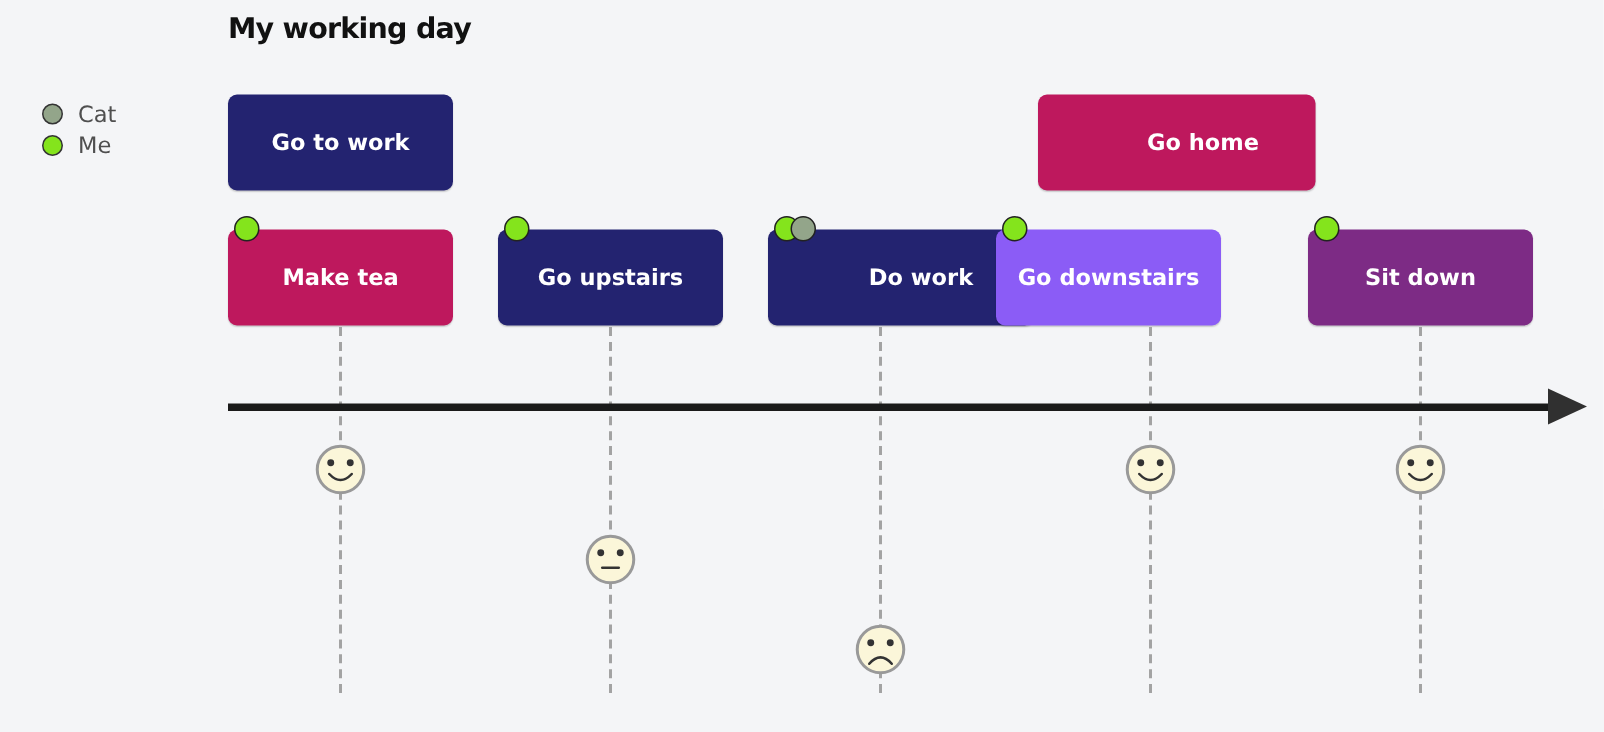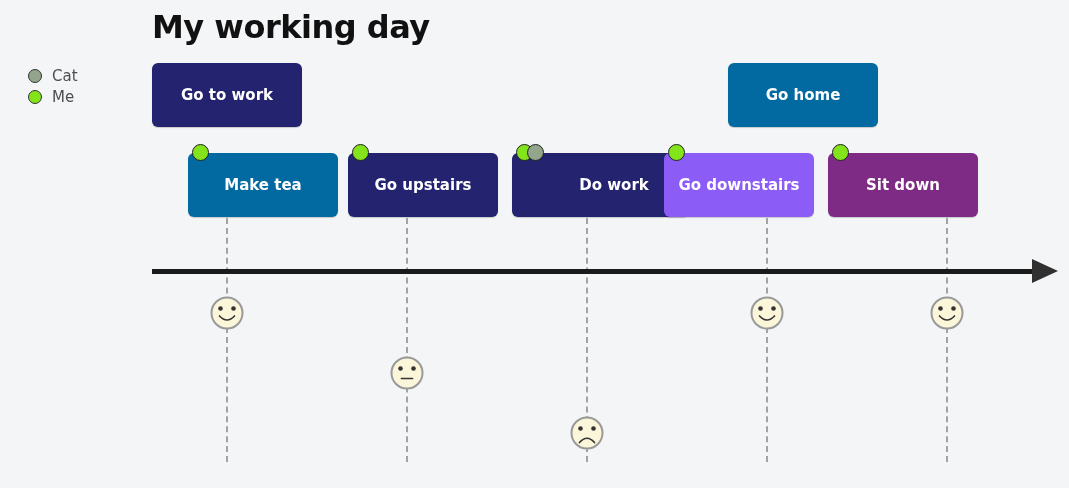--- a/index.html
+++ b/index.html
@@ -1,19 +1,19 @@
 <!DOCTYPE html>
 <html><head>
 <meta charset="utf-8">
 <style>
   html,body{margin:0;padding:0;}
   body{font-family:"DejaVu Sans","Liberation Sans",sans-serif;}
   .canvas{position:relative;width:1069px;height:488px;background:#f4f5f7;overflow:hidden;}
 
-  .title{position:absolute;left:152px;top:8px;margin:0;font-size:32px;font-weight:800;color:#111;letter-spacing:-0.5px;}
+  .title{position:absolute;left:152px;top:8px;margin:0;font-size:19px;font-weight:800;color:#111;letter-spacing:-0.5px;}
 
   .legend{position:absolute;left:28px;top:65px;}
   .legend-row{display:flex;align-items:center;height:21px;}
   .legend-dot{width:14px;height:14px;border-radius:50%;border:1.5px solid #333;margin-right:10px;box-sizing:border-box;flex:0 0 auto;}
   .legend-label{font-size:15px;color:#4f4f4f;}
 
   .box{position:absolute;width:150px;height:64px;border-radius:6px;display:flex;align-items:center;justify-content:center;box-shadow:0 1px 1px rgba(0,0,0,0.18);}
   .box-label{color:#fff;font-size:15px;font-weight:700;}
 
   .badge{position:absolute;width:15px;height:15px;border-radius:50%;border:1.5px solid #222;box-sizing:content-box;}
@@ -41,42 +41,42 @@
     </div>
     <div class="legend-row">
       <span class="legend-dot" style="background: rgb(132, 228, 28);"></span>
       <span class="legend-label">Me</span>
     </div>
   </div>
 
   <div class="box" style="left: 152px; top: 63px; background: rgb(35, 35, 112); text-align: center;">
     <span class="box-label">Go to work</span>
   </div>
-  <div class="box" style="left: 728px; top: 63px; background: #0369a1;">
+  <div class="box" style="left: 692px; top: 63px; background: #be185d; padding-left: 35px;">
     <span class="box-label">Go home</span>
   </div>
 
-  <div class="box" style="left: 152px; top: 153px; background: #0369a1; margin-left: 36px;">
+  <div class="box" style="left: 152px; top: 153px; background: #be185d;">
     <span class="badge badge-me" style="background: rgb(132, 228, 28);"></span>
     <span class="box-label">Make tea</span>
   </div>
-  <div class="box" style="left: 348px; top: 153px; background: rgb(35, 35, 112);">
+  <div class="box" style="left: 332px; top: 153px; background: rgb(35, 35, 112);">
     <span class="badge badge-me" style="background: rgb(132, 228, 28);"></span>
     <span class="box-label">Go upstairs</span>
   </div>
   <div class="box" style="left: 512px; top: 153px; background: rgb(35, 35, 112); padding-left: 27px;">
     <span class="badge badge-me" style="background: rgb(132, 228, 28);"></span>
     <span class="badge badge-cat" style="background: rgb(147, 165, 138);"></span>
     <span class="box-label">Do work</span>
   </div>
   <div class="box" style="left: 664px; top: 153px; background: #8b5cf6;">
     <span class="badge badge-me" style="background: rgb(132, 228, 28);"></span>
     <span class="box-label">Go downstairs</span>
   </div>
-  <div class="box" style="left: 828px; top: 153px; background: rgb(125, 43, 133); text-align: right;">
+  <div class="box" style="left: 872px; top: 153px; background: rgb(125, 43, 133); text-align: right;">
     <span class="badge badge-me" style="background: rgb(132, 228, 28);"></span>
     <span class="box-label">Sit down</span>
   </div>
 
   <div class="dropline" style="left:226px;"></div>
   <div class="dropline" style="left:406px;"></div>
   <div class="dropline" style="left:586px;"></div>
   <div class="dropline" style="left:766px;"></div>
   <div class="dropline" style="left:946px;"></div>
 

